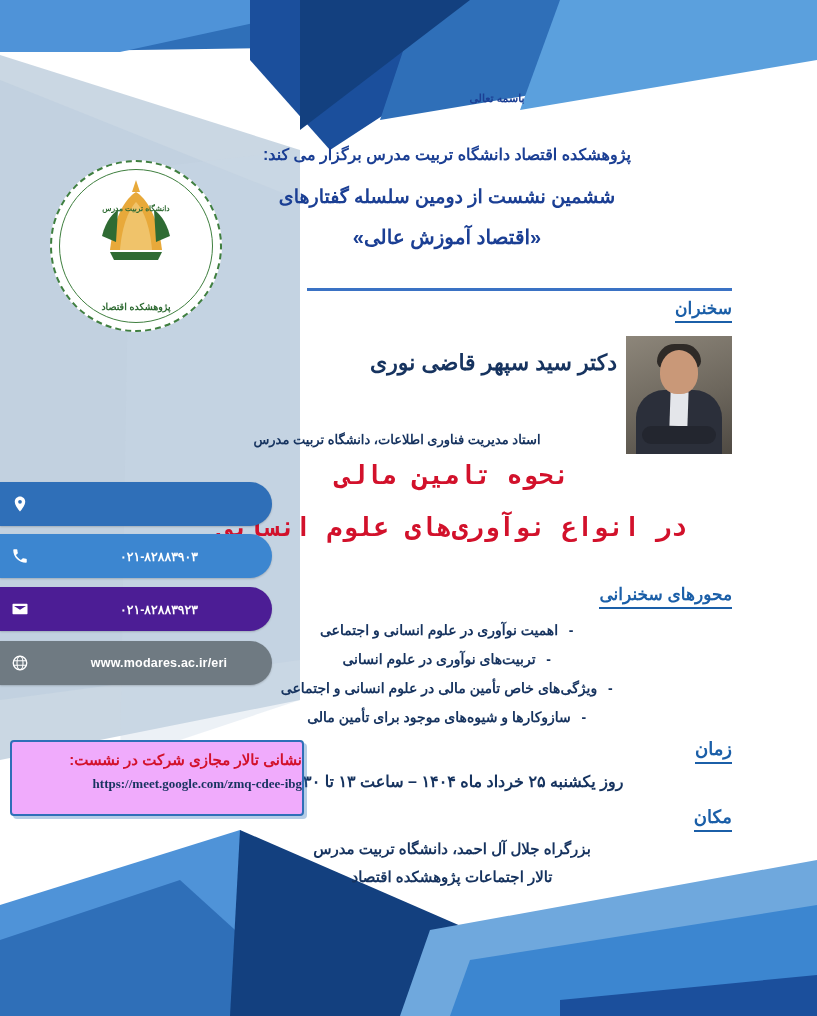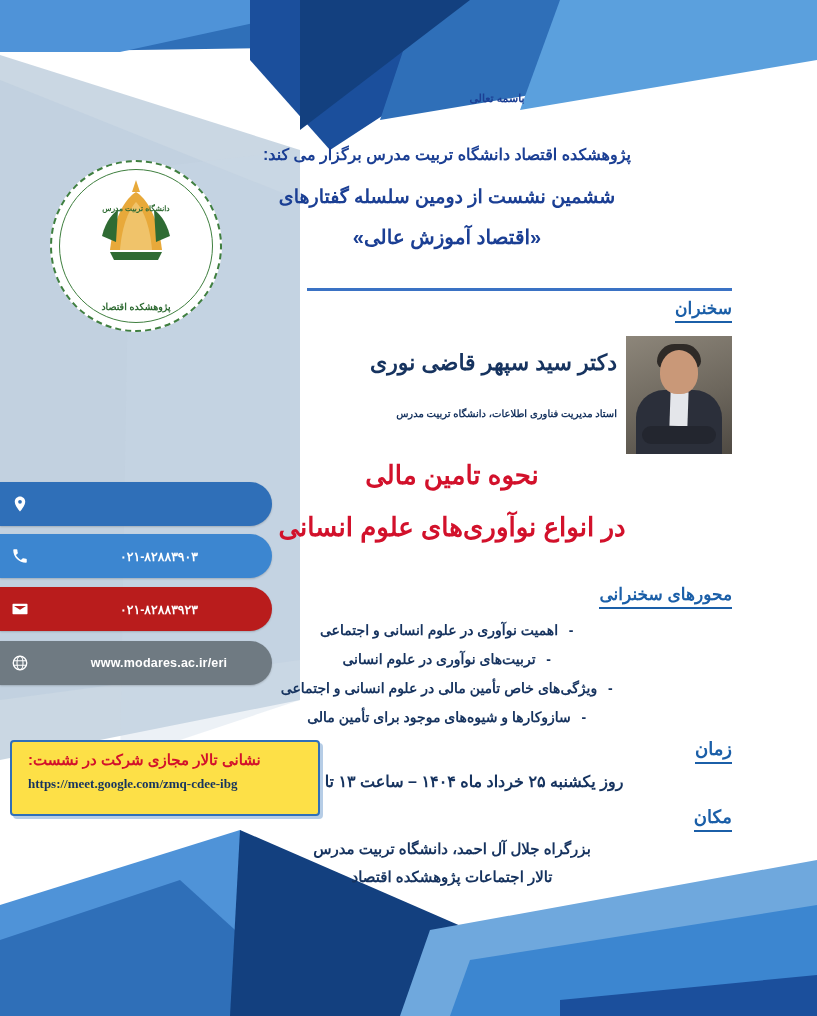--- a/index.html
+++ b/index.html
@@ -145,39 +145,40 @@
     right: 200px;
     width: 440px;
     text-align: right;
     direction: rtl;
     font-size: 22px;
     font-weight: bold;
     color: #16335f;
   }
   .speaker-title {
     position: absolute;
-    top: 408px;
+    top: 432px;
     right: 200px;
     width: 440px;
-    text-align: right;
-    direction: rtl;
-    font-size: 10px;
+    text-align: center;
+    direction: rtl;
+    font-size: 13px;
     font-weight: bold;
     color: #16335f;
   }
 
   
   .lecture-title {
     position: absolute;
     right: 85px;
     width: 560px;
     text-align: center;
     direction: rtl;
     color: #d2112b;
     font-weight: bold;
+    font-family: Liberation Mono, monospace;
   }
   #lecture-line1 { top: 460px; font-size: 26px; }
   #lecture-line2 { top: 512px; font-size: 26px; }
 
   
   .topics {
     position: absolute;
     top: 616px;
     right: 85px;
     width: 560px;
@@ -246,38 +247,37 @@
   .contact-bar .cb-text {
     flex: 1 1 auto;
     text-align: center;
     font-size: 12.5px;
     font-weight: bold;
     padding-left: 6px;
     letter-spacing: .2px;
   }
   #contact-0 { top: 482px; width: 272px; background: #2f6fb8; }
   #contact-1 { top: 534px; width: 272px; background: #3c86d0; }
-  #contact-2 { top: 587px; width: 272px; background: #b91c1c; }
+  #contact-2 { top: 587px; width: 272px; background: #4c1d95; }
   #contact-3 { top: 641px; width: 272px; background: #6f7a82; justify-content: space-between; }
   .cb-icon svg { display: block; }
 
   
   .vhall {
     position: absolute;
     left: 10px;
     top: 740px;
     width: 290px;
     height: 72px;
-    background: #fde047;
+    background: #f0abfc;
     border: 2px solid #2f6fb8;
     border-radius: 4px;
     box-shadow: 3px 3px 0 rgba(47,111,184,.35);
-    text-align: left;
-    direction: rtl;
-    padding-left: 16px;
+    text-align: right;
+    direction: rtl;
   }
   .vhall-title {
     margin-top: 9px;
     font-size: 15px;
     font-weight: bold;
     color: #d2112b;
   }
   .vhall-link {
     margin-top: 7px;
     font-size: 13px;

